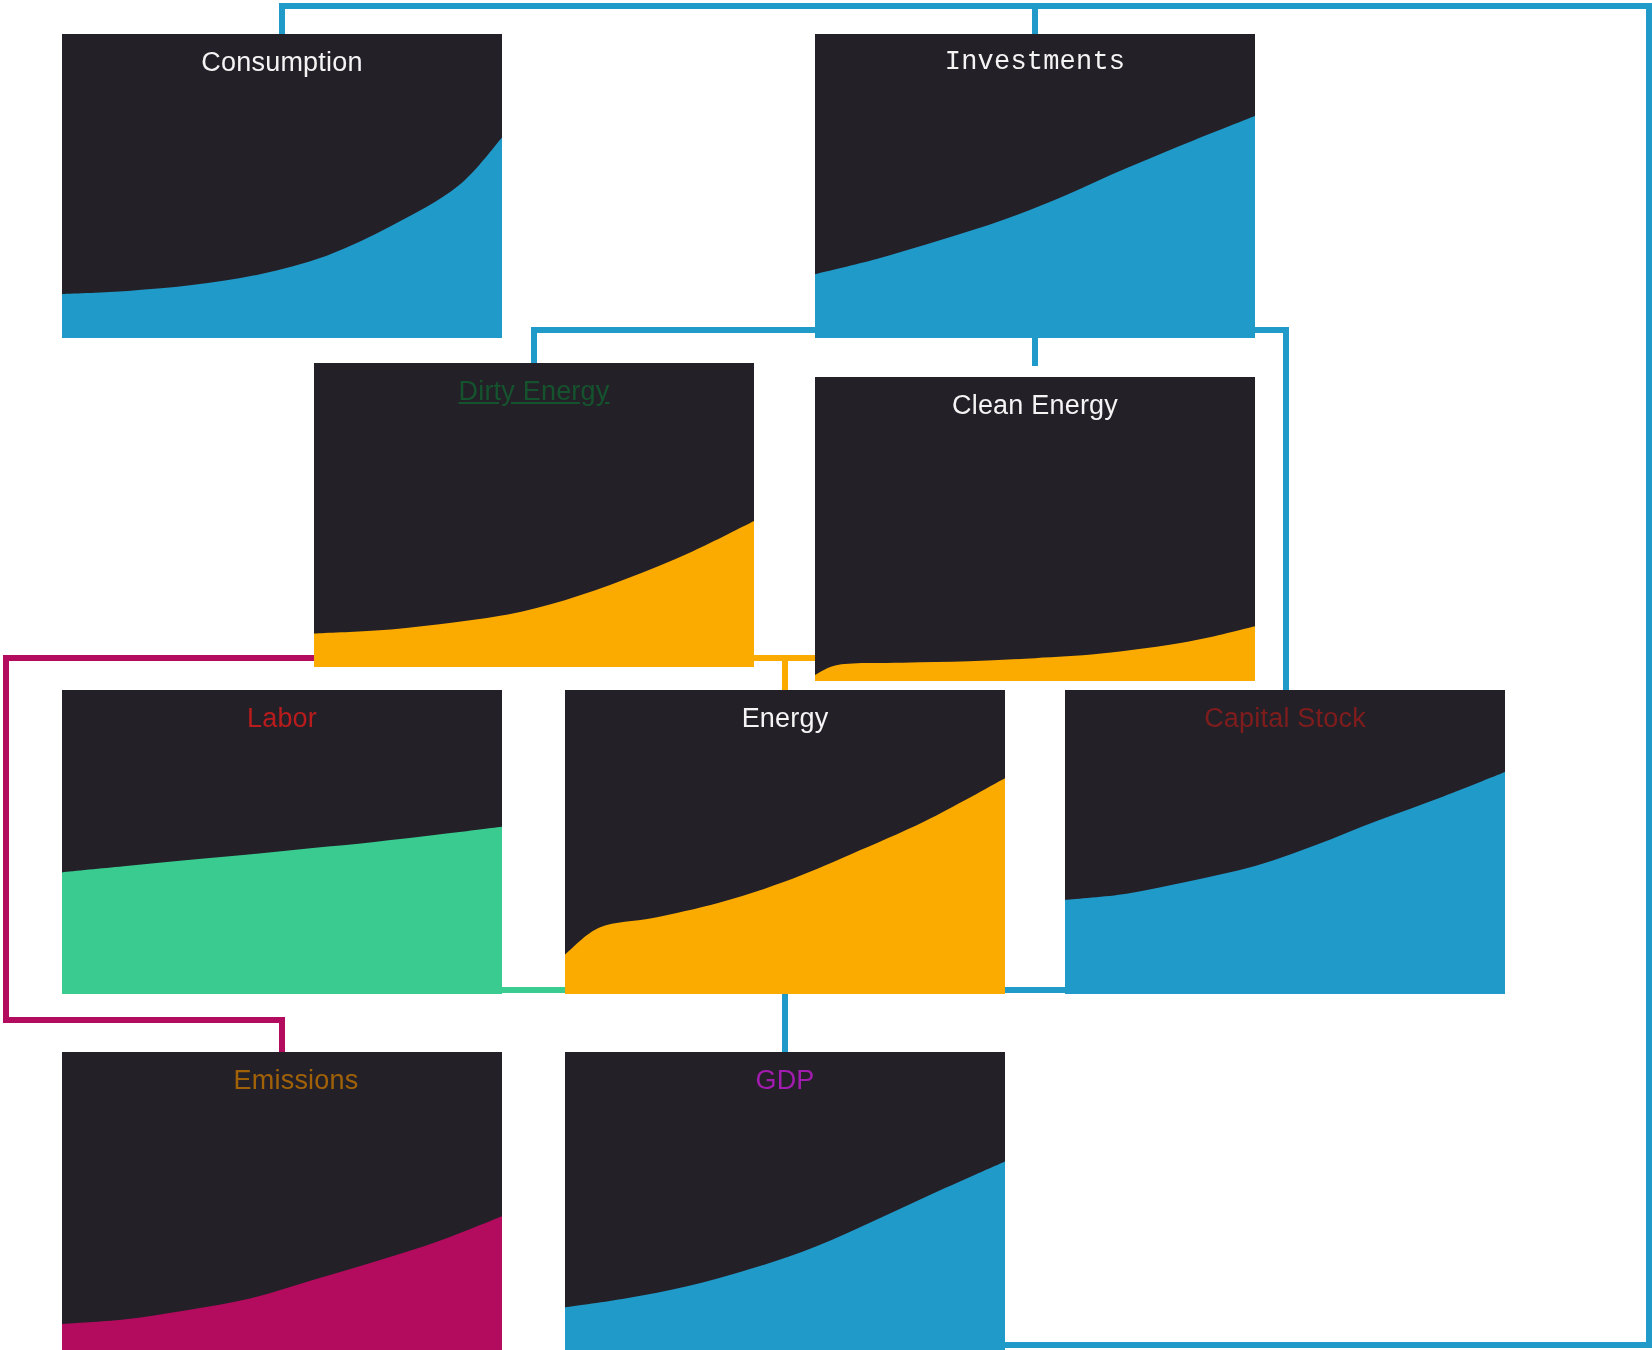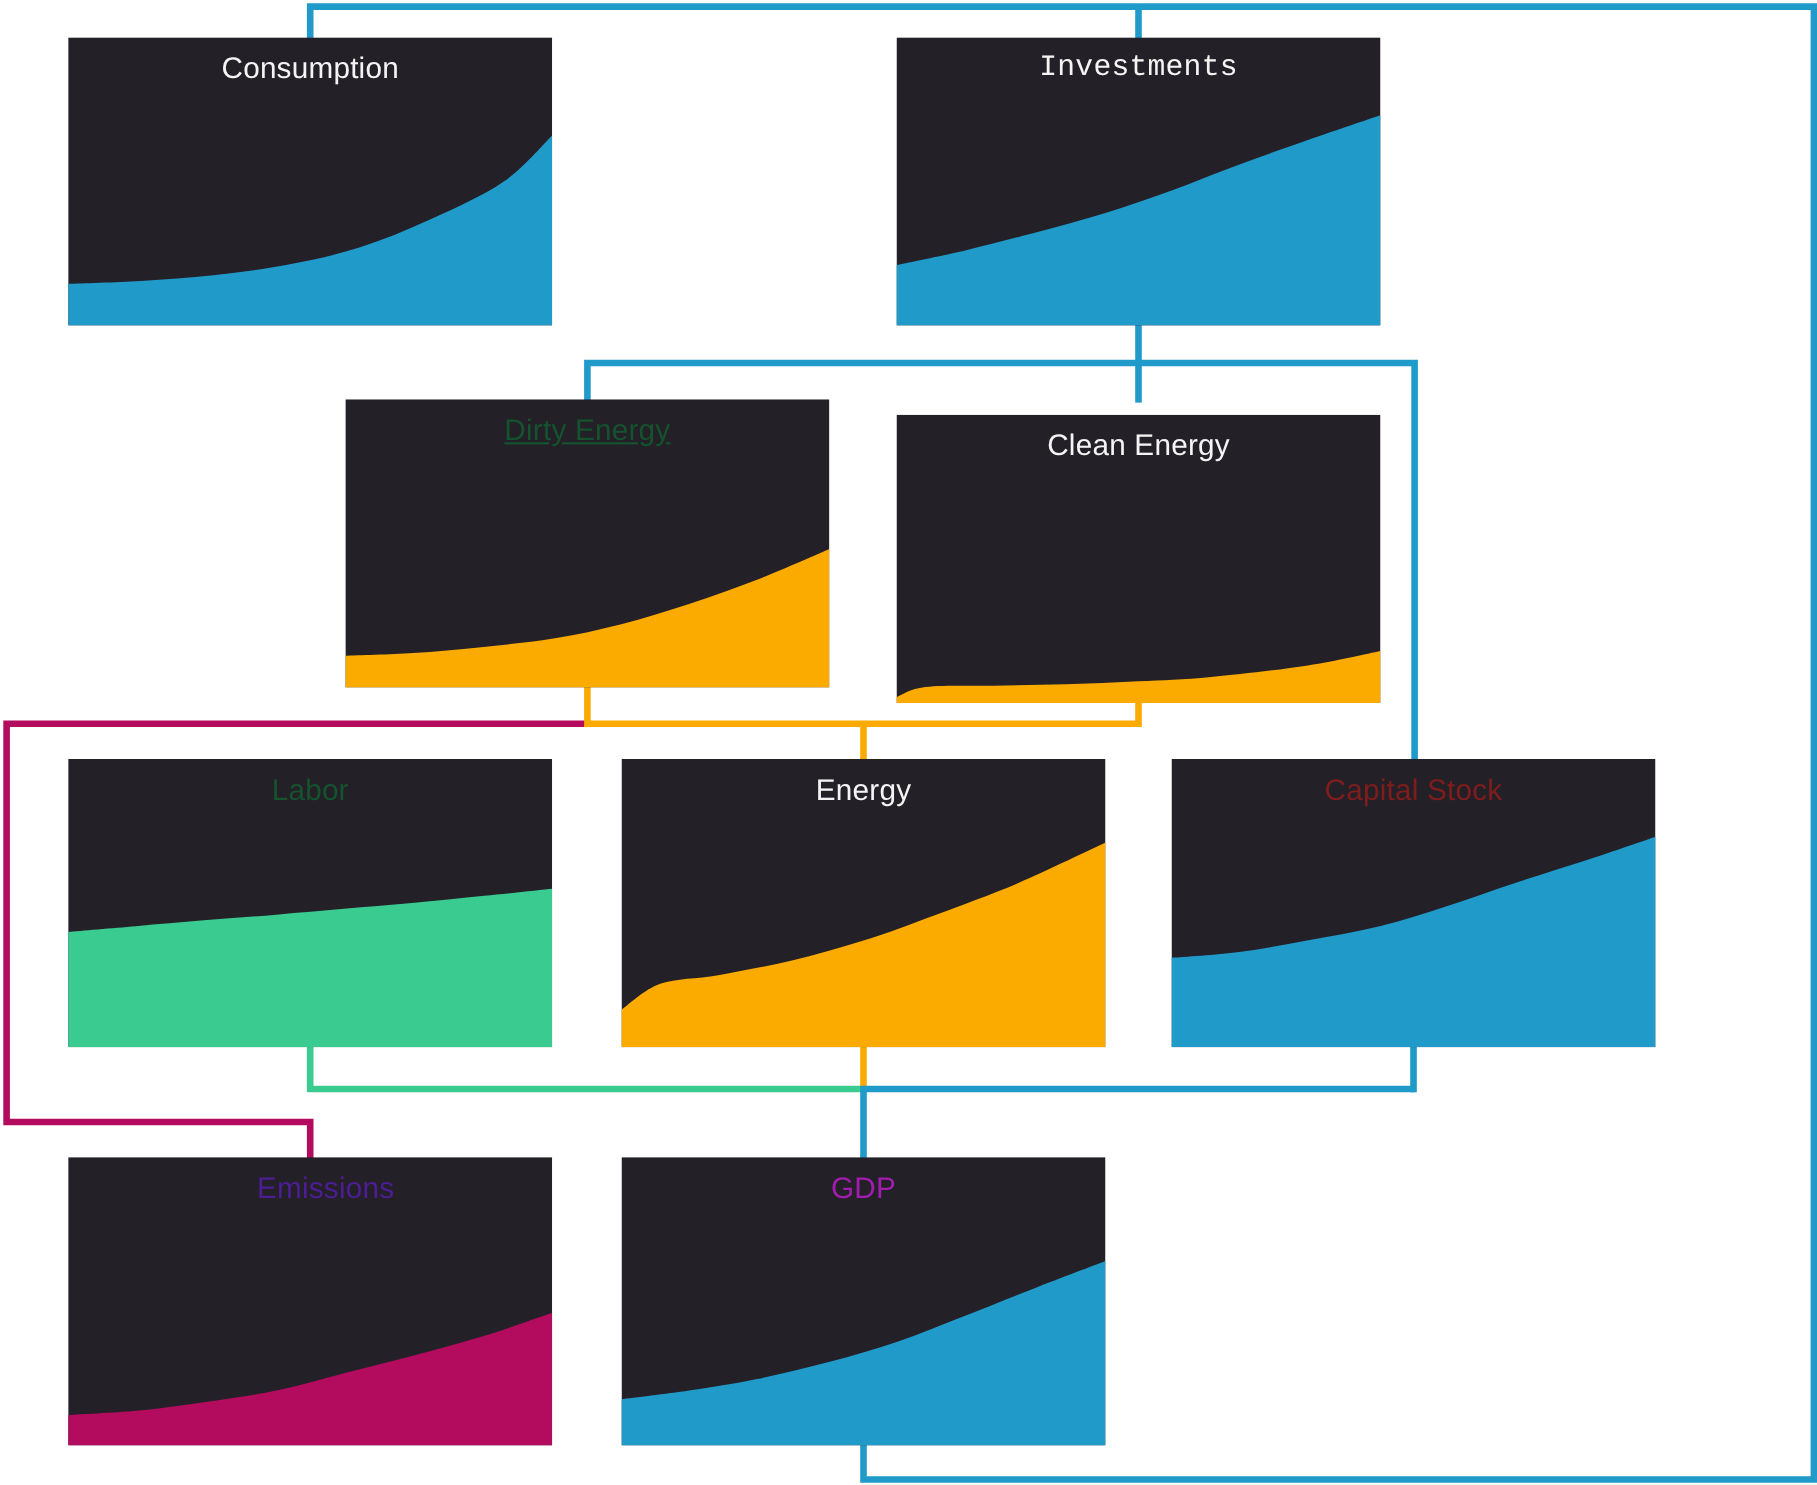--- a/index.html
+++ b/index.html
@@ -12,21 +12,21 @@
     font-family: "Liberation Sans", sans-serif;
   }
   #edges {
     position: absolute;
     left: 0; top: 0;
     z-index: 0;
   }
   .node {
     position: absolute;
     width: 440px;
-    height: 262px;
+    height: 304px;
     z-index: 1;
   }
   .node .chart {
     position: absolute;
     left: 0; top: 0;
     width: 100%; height: 100%;
     display: block;
   }
   .node .title {
     position: absolute;
@@ -91,21 +91,21 @@
       <path class="chart-area" d="M 0 256.76 C 4.4 255.2, 11.7 249.3, 26.4 247.6 C 41.1 245.8, 66.7 246.7, 88.0 246.3 C 109.3 245.8, 132.0 245.6, 154.0 245.0 C 176.0 244.3, 198.0 243.4, 220.0 242.3 C 242.0 241.3, 260.3 240.8, 286.0 238.4 C 311.7 236.0, 348.3 231.9, 374.0 227.9 C 399.7 224.0, 429.0 217.0, 440.0 214.8 L 440 262 L 0 262 Z" fill="#fbab00"></path>
     </svg>
     <div class="title" style="color: rgb(244, 244, 244);">Clean Energy</div>
   </div>
 
   <div class="node" style="left: 62px; top: 690px;">
     <svg class="chart" xmlns="http://www.w3.org/2000/svg" preserveAspectRatio="none" viewBox="0 0 440 262">
       <rect class="chart-bg" x="0" y="0" width="440" height="262" fill="#242028"></rect>
       <path class="chart-area" d="M 0 157.2 C 10.3 156.3, 41.1 153.7, 61.6 152.0 C 82.1 150.2, 101.9 148.5, 123.2 146.7 C 144.5 145.0, 167.9 143.2, 189.2 141.5 C 210.5 139.7, 230.3 138.0, 250.8 136.2 C 271.3 134.5, 291.1 133.0, 312.4 131.0 C 333.7 129.0, 357.1 126.6, 378.4 124.4 C 399.7 122.3, 429.7 119.0, 440.0 117.9 L 440 262 L 0 262 Z" fill="#3acb90"></path>
     </svg>
-    <div class="title" style="color: #14532d;">Labor</div>
+    <div class="title" style="color: #b91c1c;">Labor</div>
   </div>
 
   <div class="node" style="left: 565px; top: 690px;">
     <svg class="chart" xmlns="http://www.w3.org/2000/svg" preserveAspectRatio="none" viewBox="0 0 440 262">
       <rect class="chart-bg" x="0" y="0" width="440" height="262" fill="#242028"></rect>
       <path class="chart-area" d="M 0 227.94 C 5.9 224.0, 20.5 209.6, 35.2 204.4 C 49.9 199.1, 68.2 200.0, 88.0 196.5 C 107.8 193.0, 132.0 188.6, 154.0 183.4 C 176.0 178.2, 198.0 172.0, 220.0 165.1 C 242.0 158.1, 262.5 150.2, 286.0 141.5 C 309.5 132.7, 335.1 123.6, 360.8 112.7 C 386.5 101.7, 426.8 82.1, 440.0 76.0 L 440 262 L 0 262 Z" fill="#fbab00"></path>
     </svg>
     <div class="title" style="color: rgb(244, 244, 244);">Energy</div>
   </div>
 
@@ -115,21 +115,21 @@
       <path class="chart-area" d="M 0 180.78 C 10.3 179.9, 41.1 178.2, 61.6 175.5 C 82.1 172.9, 101.9 169.0, 123.2 165.1 C 144.5 161.1, 167.9 157.2, 189.2 152.0 C 210.5 146.7, 230.3 140.2, 250.8 133.6 C 271.3 127.1, 291.1 119.6, 312.4 112.7 C 333.7 105.7, 357.1 98.7, 378.4 91.7 C 399.7 84.7, 429.7 74.2, 440.0 70.7 L 440 262 L 0 262 Z" fill="#209ac8"></path>
     </svg>
     <div class="title" style="color: #7f1d1d;">Capital Stock</div>
   </div>
 
   <div class="node" style="left: 62px; top: 1052px;">
     <svg class="chart" xmlns="http://www.w3.org/2000/svg" preserveAspectRatio="none" viewBox="0 0 440 262">
       <rect class="chart-bg" x="0" y="0" width="440" height="262" fill="#242028"></rect>
       <path class="chart-area" d="M 0 234.49 C 10.3 233.8, 41.1 232.5, 61.6 230.6 C 82.1 228.6, 101.9 225.8, 123.2 222.7 C 144.5 219.6, 167.9 216.6, 189.2 212.2 C 210.5 207.9, 230.3 201.7, 250.8 196.5 C 271.3 191.3, 291.1 186.5, 312.4 180.8 C 333.7 175.1, 357.1 169.0, 378.4 162.4 C 399.7 155.9, 429.7 145.0, 440.0 141.5 L 440 262 L 0 262 Z" fill="#b30b5e"></path>
     </svg>
-    <div class="title" style="color: #4c1d95; padding-left: 28px;">Emissions</div>
+    <div class="title" style="color: #a16207; padding-left: 28px;">Emissions</div>
   </div>
 
   <div class="node" style="left: 565px; top: 1052px;">
     <svg class="chart" xmlns="http://www.w3.org/2000/svg" preserveAspectRatio="none" viewBox="0 0 440 262">
       <rect class="chart-bg" x="0" y="0" width="440" height="262" fill="#242028"></rect>
       <path class="chart-area" d="M 0 220.07999999999998 C 10.3 218.8, 41.1 215.3, 61.6 212.2 C 82.1 209.2, 101.9 206.1, 123.2 201.7 C 144.5 197.4, 167.9 191.7, 189.2 186.0 C 210.5 180.3, 230.3 174.7, 250.8 167.7 C 271.3 160.7, 291.1 152.4, 312.4 144.1 C 333.7 135.8, 357.1 126.2, 378.4 117.9 C 399.7 109.6, 429.7 98.2, 440.0 94.3 L 440 262 L 0 262 Z" fill="#209ac8"></path>
     </svg>
     <div class="title" style="color: #a21caf;">GDP</div>
   </div>
 </div>

